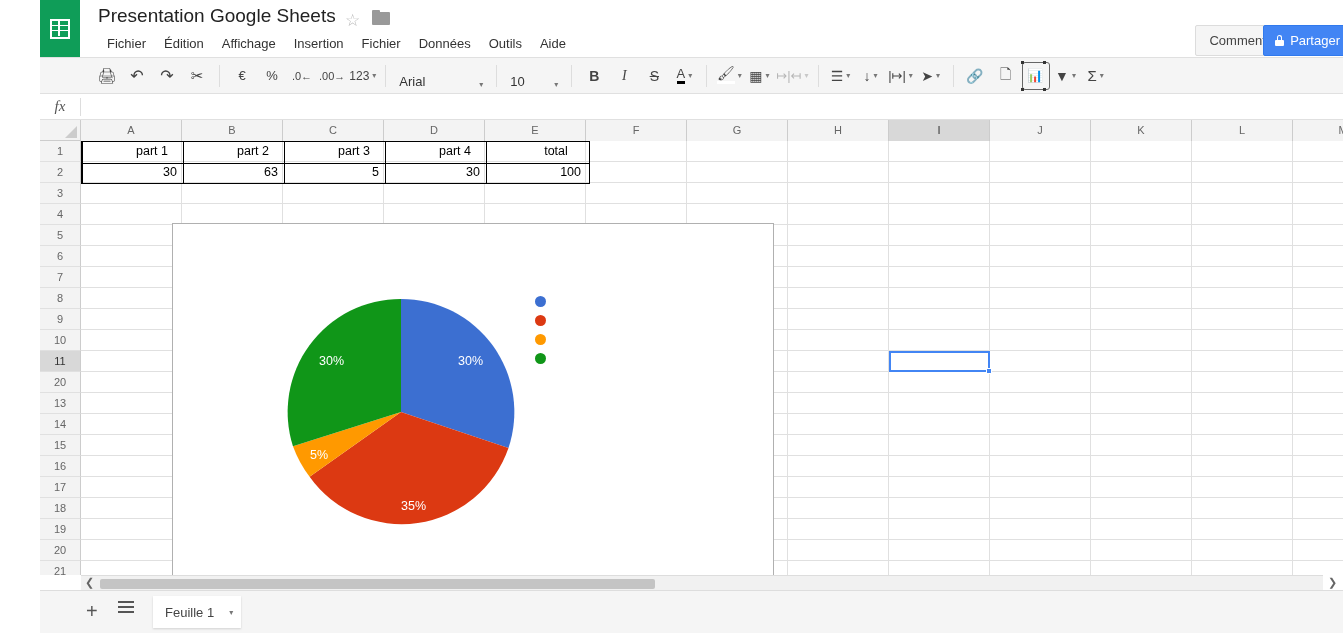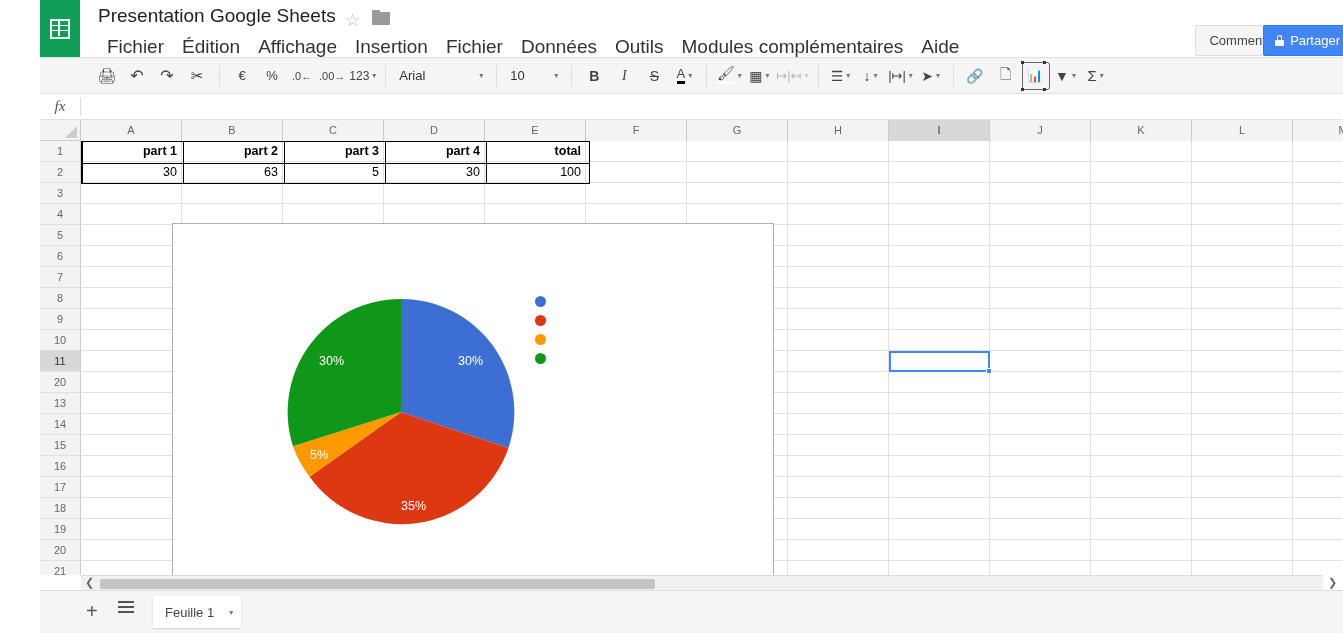--- a/index.html
+++ b/index.html
@@ -26,21 +26,21 @@
     position: absolute; left: 58px; top: 5px;
     font-size: 19px; color: #222; white-space: nowrap;
   }
   .star-icon { position: absolute; left: 305px; top: 10px; font-size: 17px; color: #bbb; cursor: pointer; }
   .folder-icon { position: absolute; left: 332px; top: 10px; width: 20px; height: 15px; cursor: pointer; }
   .folder-icon .tab { position: absolute; left: 0; top: 0; width: 8px; height: 3px; background: #999; border-radius: 1px 1px 0 0;}
   .folder-icon .body { position: absolute; left: 0; top: 2px; width: 18px; height: 13px; background: #999; border-radius: 1px; }
 
   .menubar { position: absolute; left: 58px; top: 33px; display: flex; gap: 0; }
   .menu-item {
-    font-size: 19px; color: #333; padding: 3px 9px; cursor: pointer; white-space: nowrap;
+    font-size: 13px; color: #333; padding: 3px 9px; cursor: pointer; white-space: nowrap;
   }
 
   .btn-comments {
     position: absolute; right: 75px; top: 25px;
     font-size: 13px; color: #444; background: #f5f5f5;
     border: 1px solid #dcdcdc; border-radius: 2px; padding: 7px 13px; cursor: pointer;
   }
   .btn-share {
     position: absolute; right: 28px; top: 25px;
     font-size: 13px; color: #fff; background: #4285f4;
@@ -62,21 +62,21 @@
   }
   .tb { display: flex; align-items: center; height: 100%; }
   .tbtn {
     display: flex; align-items: center; justify-content: center;
     min-width: 26px; height: 26px; margin: 0 2px; border-radius: 2px;
     font-size: 13px; color: #444; cursor: pointer; position: relative;
   }
   .tsep { width: 1px; height: 22px; background: #ddd; margin: 0 7px; }
   .caret { font-size: 8px; color: #777; margin-left: 3px; }
   .tb-select {
-    display: flex; align-items: center; justify-content: space-between;
+    display: flex; align-items: flex-end; justify-content: space-between;
     height: 26px; padding: 0 6px; font-size: 13px; color: #333; cursor: pointer; border-radius: 2px;
   }
   .font-sel { width: 96px; }
   .size-sel { width: 60px; }
   .disabled { opacity: .35; }
   .chart-sel { outline: 1px solid #666; }
   .chart-sel::before, .chart-sel::after {
     content:""; position:absolute; width:3px; height:3px; background:#333;
   }
   .chart-sel::before { left:-2px; top:-2px; box-shadow: 22px 0 0 #333; }
@@ -112,21 +112,21 @@
     background: #f3f3f3; border-right: 1px solid #ccc; border-bottom: 1px solid #e0e0e0; cursor: pointer; user-select: none;
   }
   .rowhead.active { background: #d8d8d8; color: #333; }
   .cells { position: relative; flex: 1; }
   .cellrow { display: flex; height: 21px; }
   .cell {
     min-width: 101px; width: 101px; height: 21px; line-height: 20px;
     border-right: 1px solid #e0e0e0; border-bottom: 1px solid #e0e0e0;
     font-size: 12.5px; color: #000; padding: 0 4px; background: #fff; overflow: hidden; white-space: nowrap;
   }
-  .cell.hdr { font-weight: bold; text-align: right; padding-left: 46px; }
+  .cell.hdr { font-weight: normal; text-align: center; padding-left: 46px; }
   .cell.num { text-align: right; }
   .data-border {
     position: absolute; left: 0; top: 0; width: 509px; height: 43px;
     border: 1.5px solid #000; pointer-events: none;
   }
   .data-border .vline { position: absolute; top: 0; bottom: 0; width: 1px; background: #000; }
   .selbox {
     position: absolute; border: 2px solid #4285f4; background: transparent; pointer-events: none;
   }
   .selbox .handle {
@@ -193,21 +193,20 @@
     </div>
 
     <div class="menubar">
       <div class="menu-item">Fichier</div>
       <div class="menu-item">Édition</div>
       <div class="menu-item">Affichage</div>
       <div class="menu-item">Insertion</div>
       <div class="menu-item">Fichier</div>
       <div class="menu-item">Données</div>
       <div class="menu-item">Outils</div>
-      <div class="menu-item">Modules complémentaires</div>
       <div class="menu-item">Aide</div>
     </div>
 
     <div class="btn-comments">Commentaires</div>
     <div class="btn-share">
       <span class="lock-ic">
         <span class="shackle"></span>
           <span class="body"></span>
       </span>
       <span>Partager</span>

